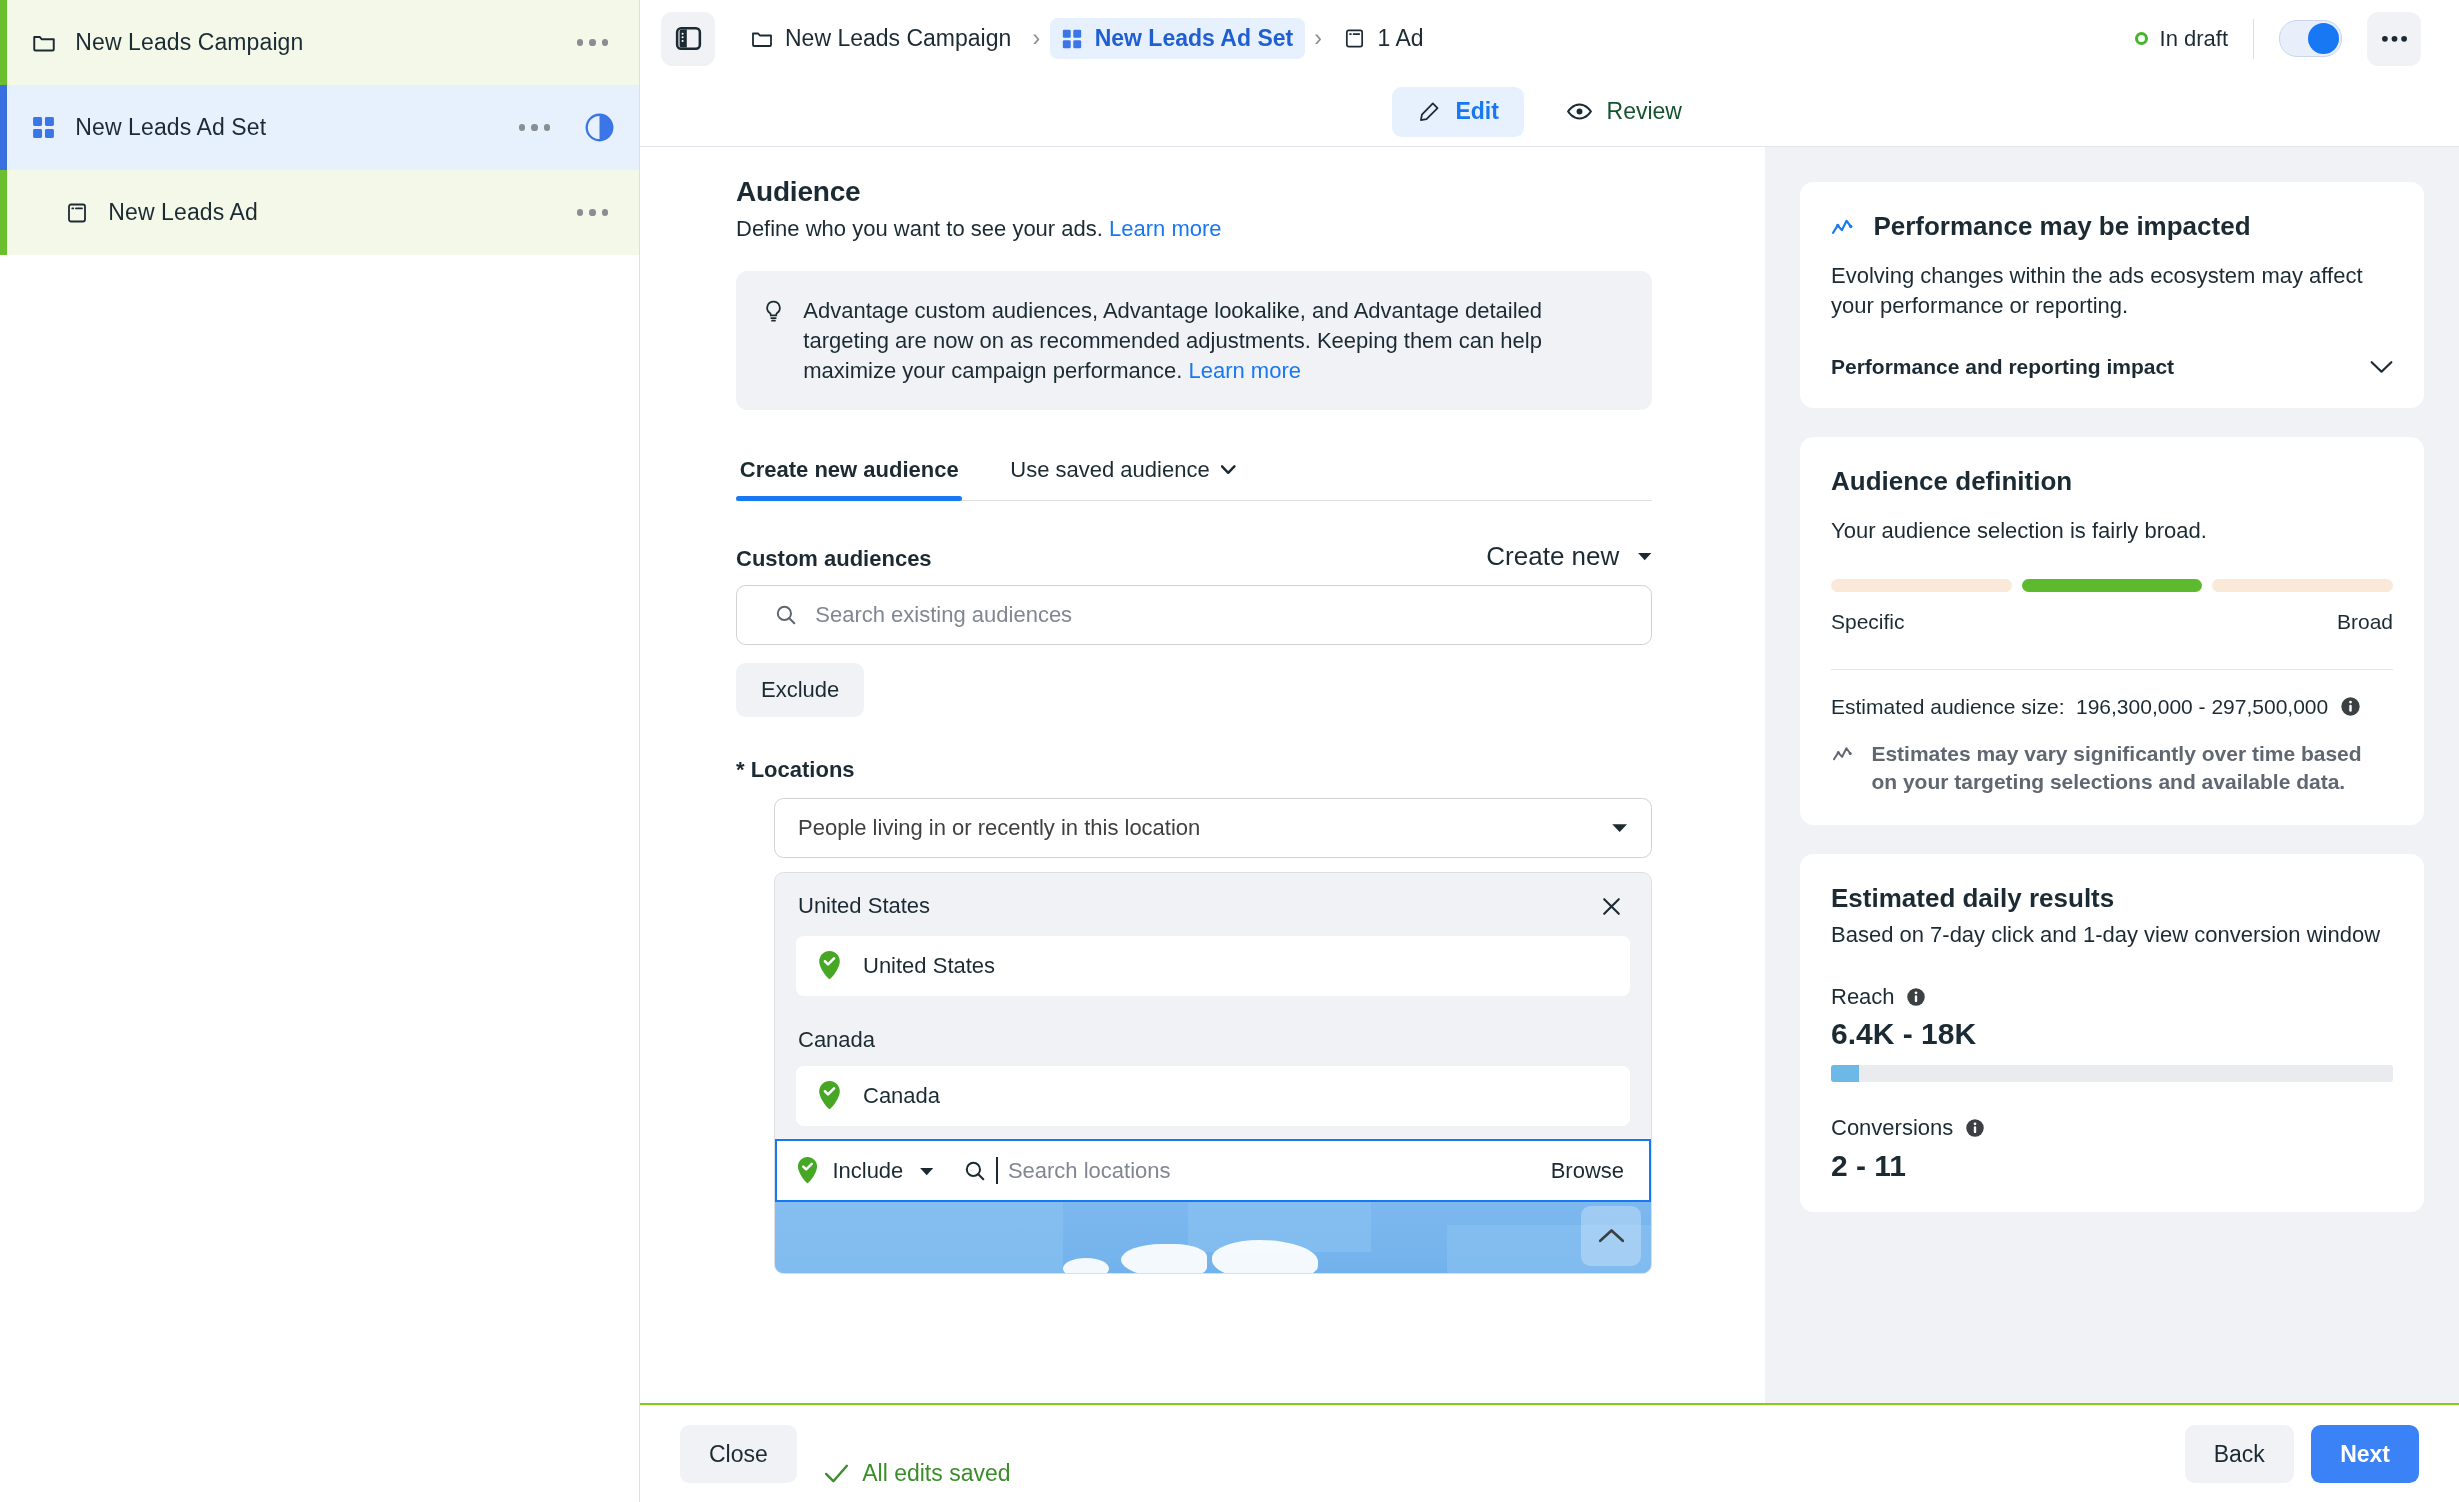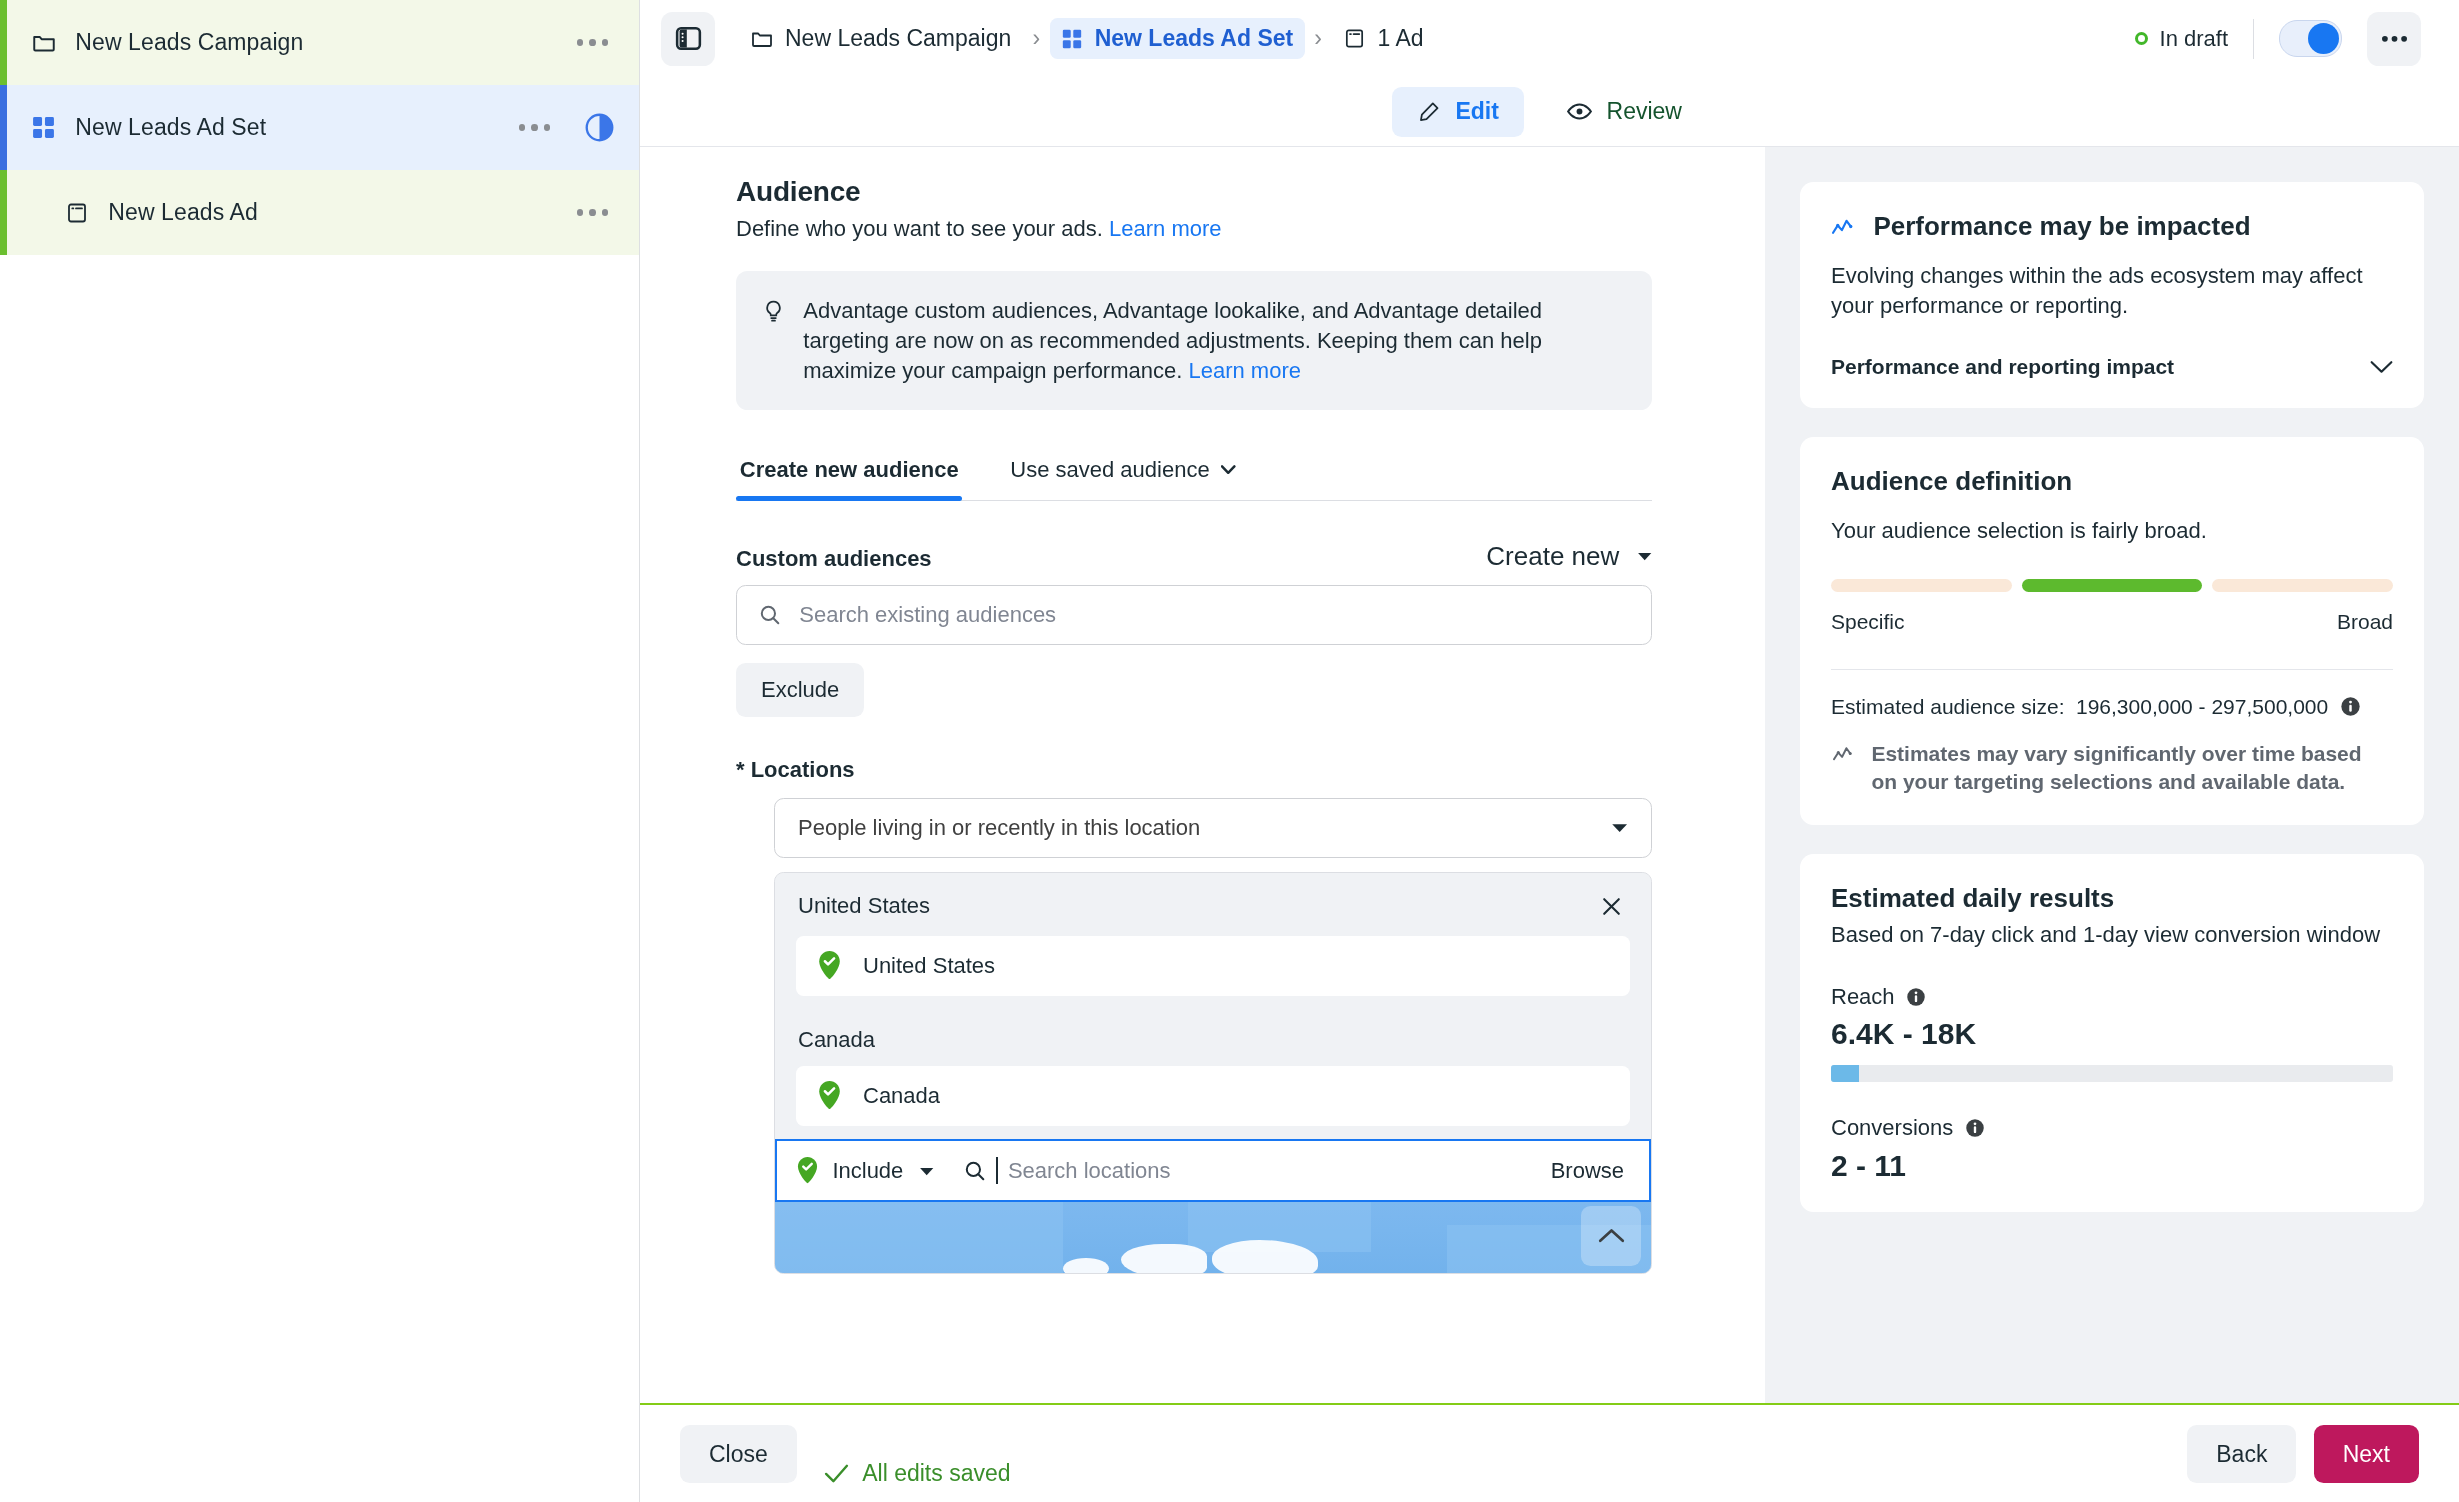--- a/index.html
+++ b/index.html
@@ -102,21 +102,21 @@
   }
   .tab2.active { font-weight: 700; }
   .tab2.active::after { content: ""; position: absolute; left: 0; right: 0; bottom: -1px; height: 4.8px; background: #1877f2; border-radius: 2.9px; }
 
   .row-head { margin-top: 40px; display: flex; align-items: flex-end; }
   .fld-label { font-size: 22px; font-weight: 700; color: #1c2b33; }
   .create-new { margin-left: auto; display: flex; align-items: center; gap: 17.3px; font-size: 26px; color: #1c2b33; cursor: pointer; }
 
   .srch {
     margin-top: 13.4px; height: 60px; border: 1px solid #cfd1d5; border-radius: 9.6px;
-    display: flex; align-items: center; padding: 0 21px; gap: 17.3px; cursor: text;
+    display: flex; align-items: center; padding: 0 37px; gap: 17.3px; cursor: text;
   }
   .srch .ph { font-size: 22px; color: #808692; }
 
   .excl-btn {
     margin-top: 17.3px; display: inline-flex; align-items: center; justify-content: center;
     height: 54px; padding: 0 25px; border-radius: 9.6px; background: #f0f2f5;
     font-size: 22px; color: #1c2b33; cursor: pointer;
   }
 
   .loc-label { margin-top: 40px; font-size: 22px; font-weight: 700; color: #1c2b33; }
@@ -193,21 +193,21 @@
   .bar-fill { position: absolute; left: 0; top: 0; bottom: 0; background: #6cb9e8; }
 
   
   .footer {
     position: absolute; left: 0; right: 0; bottom: 0; height: 100px; background: #fff;
     border-top: 2px solid #84cc16; display: flex; align-items: center; padding: 0 40px; z-index: 5;
   }
   .btn { height: 58px; border-radius: 9.6px; display: inline-flex; align-items: center; justify-content: center;
          font-size: 23px; padding: 0 29px; cursor: pointer; }
   .btn.grey { background: #f0f2f5; color: #1c2b33; }
-  .btn.blue { background: #be185d; color: #fff; font-weight: 400; }
+  .btn.blue { background: #3b82f6; color: #fff; font-weight: 700; }
   .saved { display: flex; align-items: center; gap: 13.4px; margin-left: 27px; font-size: 23px; color: #3a8e2a; margin-top: 38px; }
   .footer-right { margin-left: auto; display: flex; align-items: center; gap: 17.3px; }
 
   .ico { display: block; }
 </style>
 </head>
 <body>
 
 <div class="app">
 

